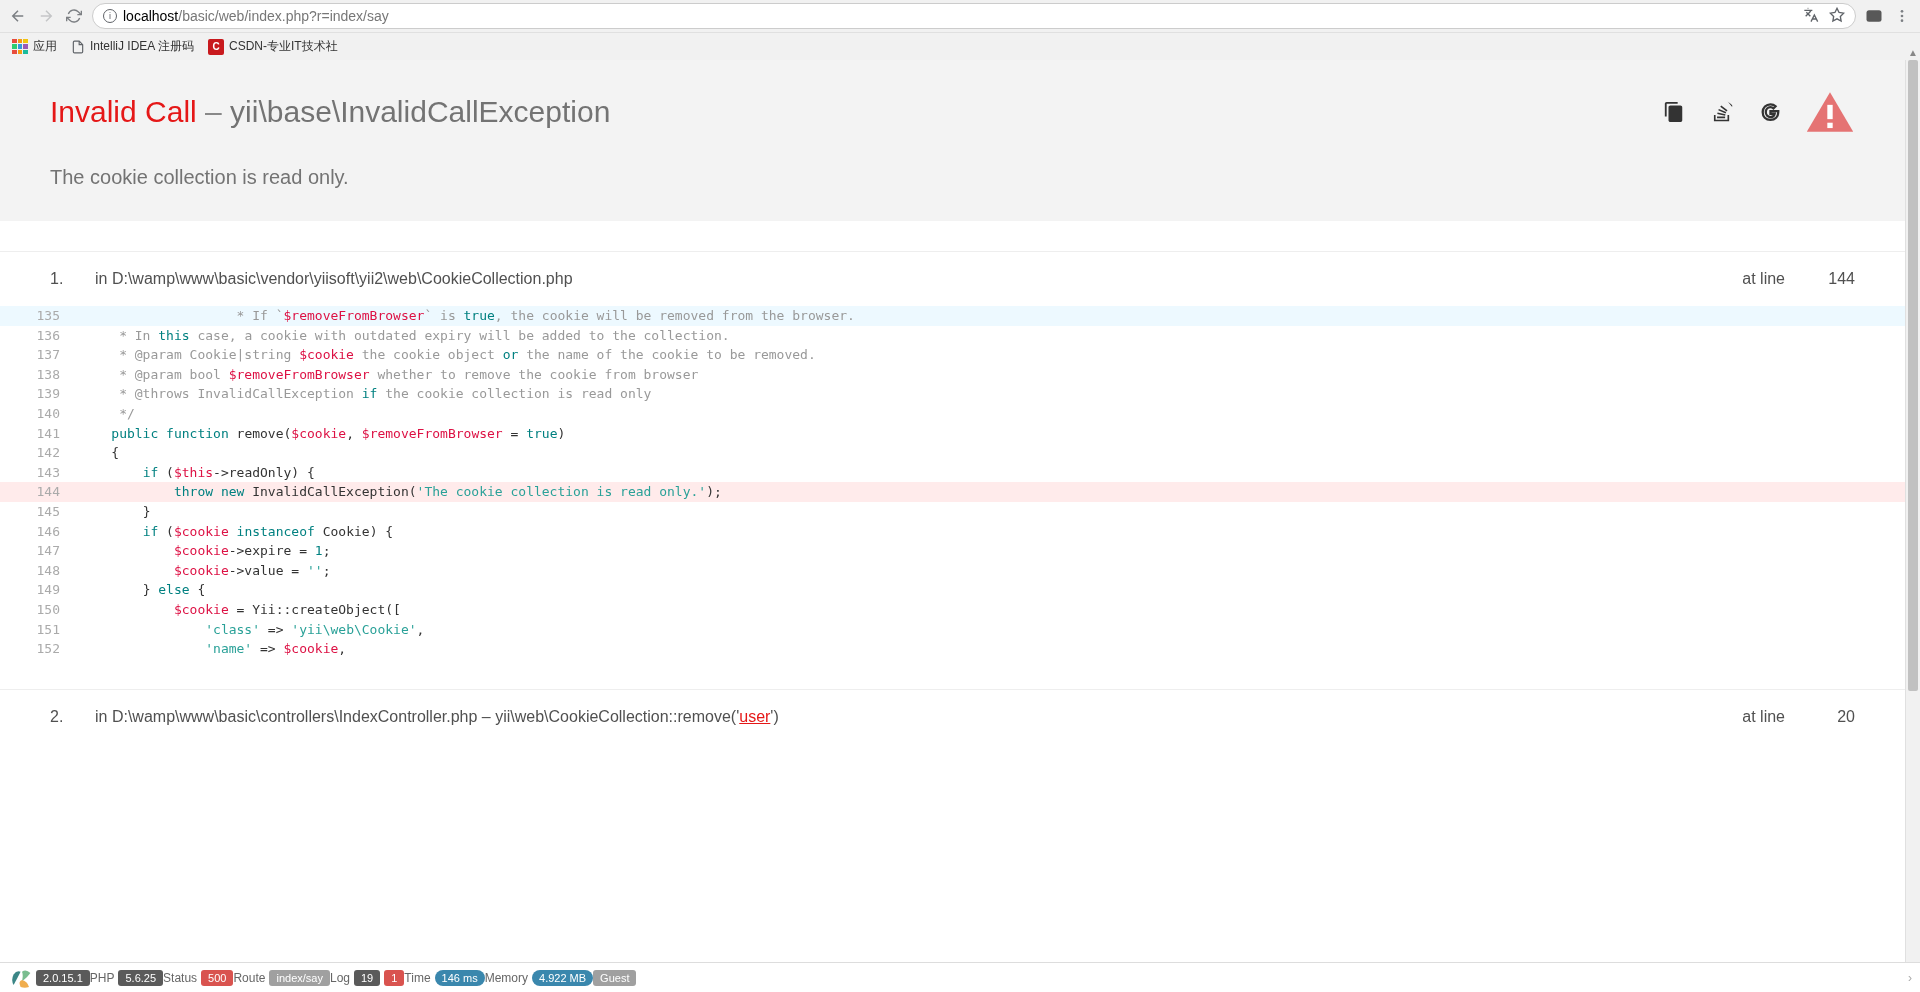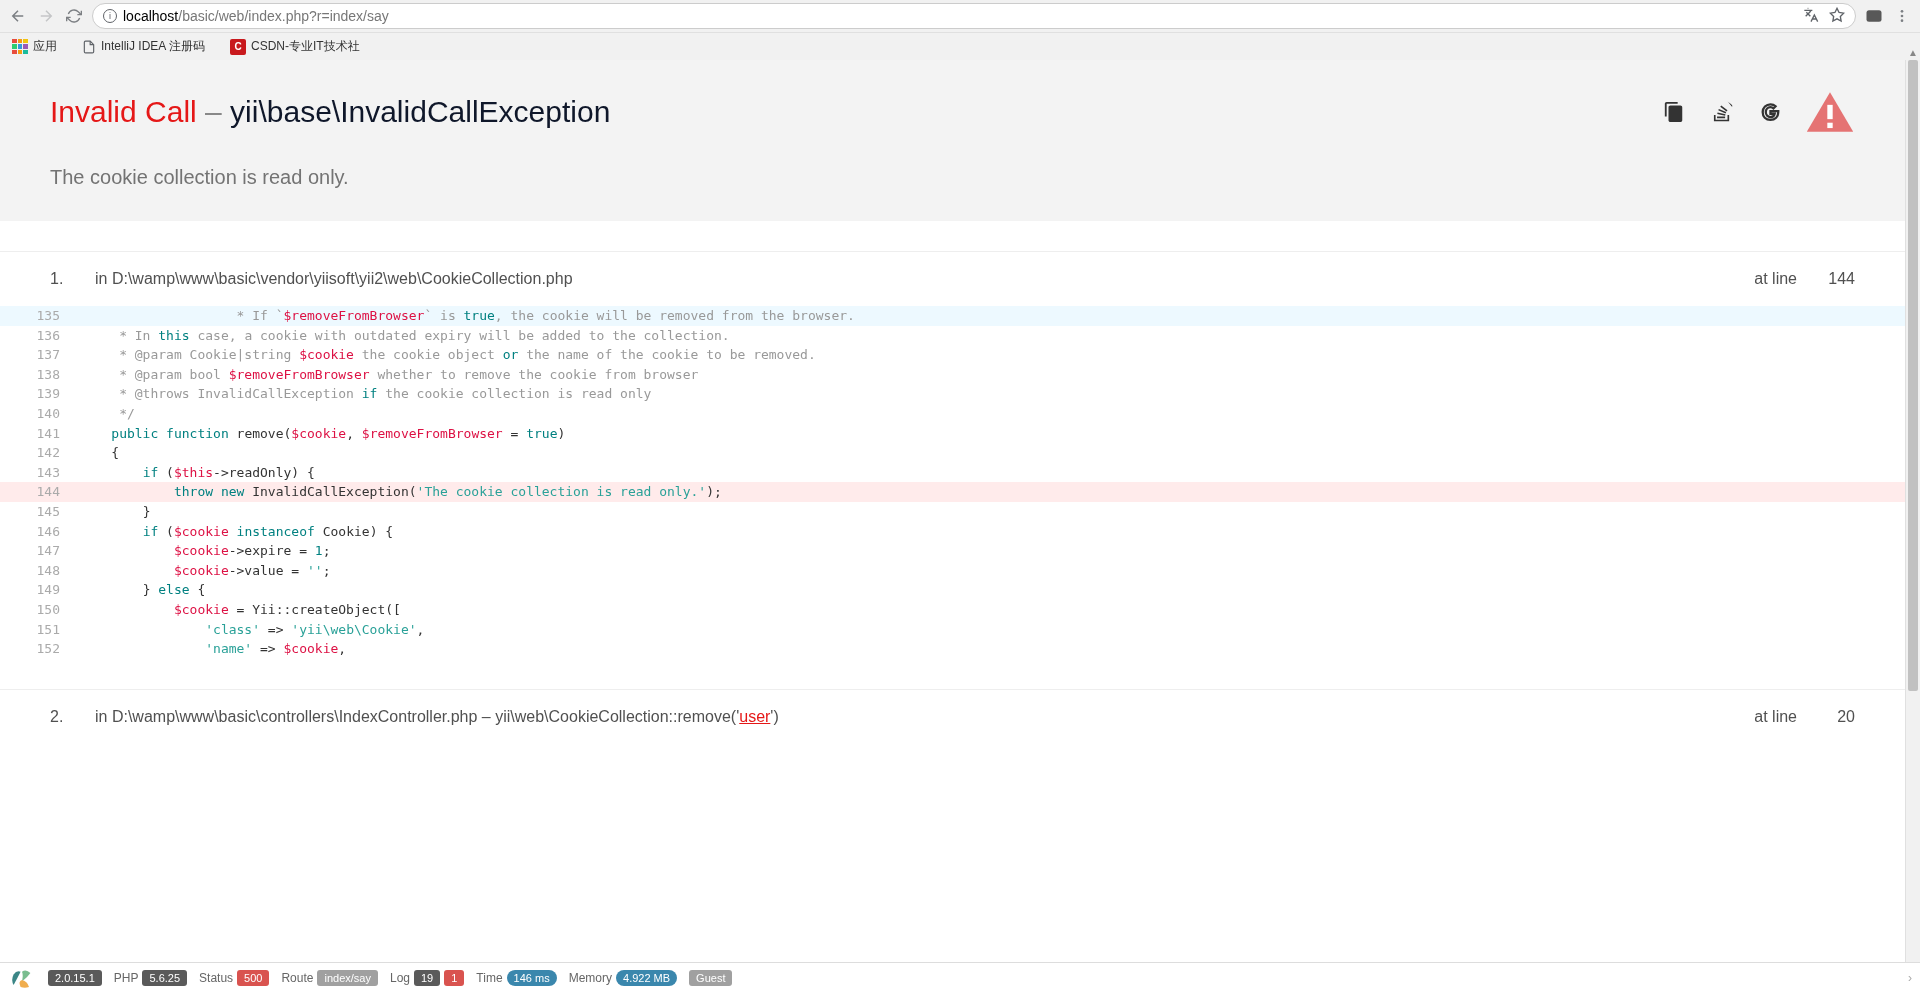--- a/index.html
+++ b/index.html
@@ -8,21 +8,21 @@
     
     .browser-chrome { background: #f1f1f1; border-bottom: 1px solid #ddd; }
     .nav-bar { display: flex; align-items: center; height: 32px; padding: 0 8px; gap: 8px; }
     .nav-btn { width: 20px; height: 20px; display: flex; align-items: center; justify-content: center; color: #5f6368; cursor: pointer; opacity: 0.8; }
     .nav-btn.disabled { opacity: 0.3; }
     .address-bar { flex: 1; display: flex; align-items: center; background: #fff; border: 1px solid #ccc; border-radius: 15px; height: 26px; padding: 0 10px; gap: 6px; }
     .info-icon { width: 14px; height: 14px; border: 1px solid #5f6368; border-radius: 50%; display: inline-flex; align-items: center; justify-content: center; font-size: 9px; color: #5f6368; }
     .url-text { font-size: 14px; color: #777; }
     .url-text .host { color: #000; }
     .addr-icons { display: flex; gap: 10px; align-items: center; margin-left: auto; }
-    .bookmarks-bar { display: flex; align-items: center; height: 28px; padding: 0 12px; gap: 25px; font-size: 12px; border-top: 1px solid #e0e0e0; }
+    .bookmarks-bar { display: flex; align-items: center; height: 28px; padding: 0 12px; gap: 14px; font-size: 12px; border-top: 1px solid #e0e0e0; }
     .bookmark-item { display: flex; align-items: center; gap: 5px; color: #333; cursor: pointer; }
     .apps-grid { width: 16px; height: 16px; display: grid; grid-template-columns: repeat(3,1fr); grid-template-rows: repeat(3,1fr); gap: 1px; }
     .apps-grid span:nth-child(1){background:#e74c3c;} .apps-grid span:nth-child(2){background:#f39c12;} .apps-grid span:nth-child(3){background:#f1c40f;}
     .apps-grid span:nth-child(4){background:#2ecc71;} .apps-grid span:nth-child(5){background:#3498db;} .apps-grid span:nth-child(6){background:#9b59b6;}
     .apps-grid span:nth-child(7){background:#e74c3c;} .apps-grid span:nth-child(8){background:#f39c12;} .apps-grid span:nth-child(9){background:#1abc9c;}
     .file-icon { width: 14px; height: 14px; }
     .csdn-icon { width: 16px; height: 16px; background: #c8191d; color: #fff; display: flex; align-items: center; justify-content: center; font-size: 10px; font-weight: bold; border-radius: 2px; }
     
     
     .scrollbar-track { position: fixed; right: 0; top: 60px; bottom: 30px; width: 15px; background: #f1f1f1; border-left: 1px solid #e0e0e0; }
@@ -33,53 +33,53 @@
     
     
     .page-content { position: absolute; top: 60px; left: 0; right: 15px; bottom: 30px; overflow: hidden; }
     
     
     .error-header { background: #f3f3f3; padding: 30px 50px 32px; }
     .error-title-row { display: flex; align-items: center; justify-content: space-between; }
     .error-title { font-size: 30px; font-weight: normal; color: #555; }
     .error-title .red-name { color: #e51717; }
     .error-title .sep { color: #888; }
-    .error-title .exc-class { color: #0f172a; text-align: center; }
+    .error-title .exc-class { color: #737373; text-align: center; }
     .error-icons { display: flex; align-items: center; gap: 22px; }
     .error-icon { width: 26px; height: 26px; display: flex; align-items: center; justify-content: center; color: #333; }
     .warn-tri { width: 50px; height: 44px; }
     .error-msg { font-size: 20px; color: #737373; margin-top: 32px; }
     
     
     .trace { margin-top: 30px; }
     .trace-item { border-top: 1px solid #eee; }
     .trace-head { display: flex; align-items: baseline; padding: 18px 50px 18px 50px; font-size: 16px; color: #505050; }
     .trace-num { width: 45px; }
     .trace-loc { flex: 1; }
-    .trace-meta { margin-left: auto; display: flex; gap: 28px; }
+    .trace-meta { margin-left: auto; display: flex; gap: 40px; }
     .trace-line { min-width: 30px; text-align: right; }
     .trace-arg { color: #e51717; text-decoration: underline; }
     
     
     .code-block { font-family: Consolas, Monaco, monospace; font-size: 13px; line-height: 19.6px; }
     .code-line { display: flex; white-space: pre; }
     .code-line.hover-bg { background: #edf9ff; }
     .code-line.error-bg { background: #ffebeb; }
     .gutter { width: 80px; text-align: right; padding-right: 20px; color: #aaa; user-select: none; }
     .code-text { flex: 1; color: #333; }
     
     
     .c-key { color: #008080; }
     .c-var { color: #d14; }
     .c-str { color: #2aa198; }
     .c-com { color: #999; }
     .c-fn  { color: #333; }
     
     
-    .debug-bar { position: fixed; bottom: 0; left: 0; right: 0; height: 30px; background: #fff; border-top: 1px solid #ddd; display: flex; align-items: center; padding: 0 8px; gap: 12px; font-size: 12px; }
+    .debug-bar { position: fixed; bottom: 0; left: 0; right: 0; height: 30px; background: #fff; border-top: 1px solid #ddd; display: flex; align-items: center; padding: 0 8px; font-size: 12px; }
     .yii-logo { width: 28px; height: 22px; }
     .debug-item { display: flex; align-items: center; gap: 4px; color: #666; }
     .badge { padding: 2px 7px; border-radius: 3px; color: #fff; font-size: 11px; background: #888; }
     .badge.dark { background: #5a5a5a; }
     .badge.red  { background: #d9534f; }
     .badge.gray { background: #a0a0a0; }
     .badge.teal { background: #3a87ad; border-radius: 8px; }
     .debug-arrow { margin-left: auto; color: #aaa; cursor: pointer; }
   </style>
 </head>

